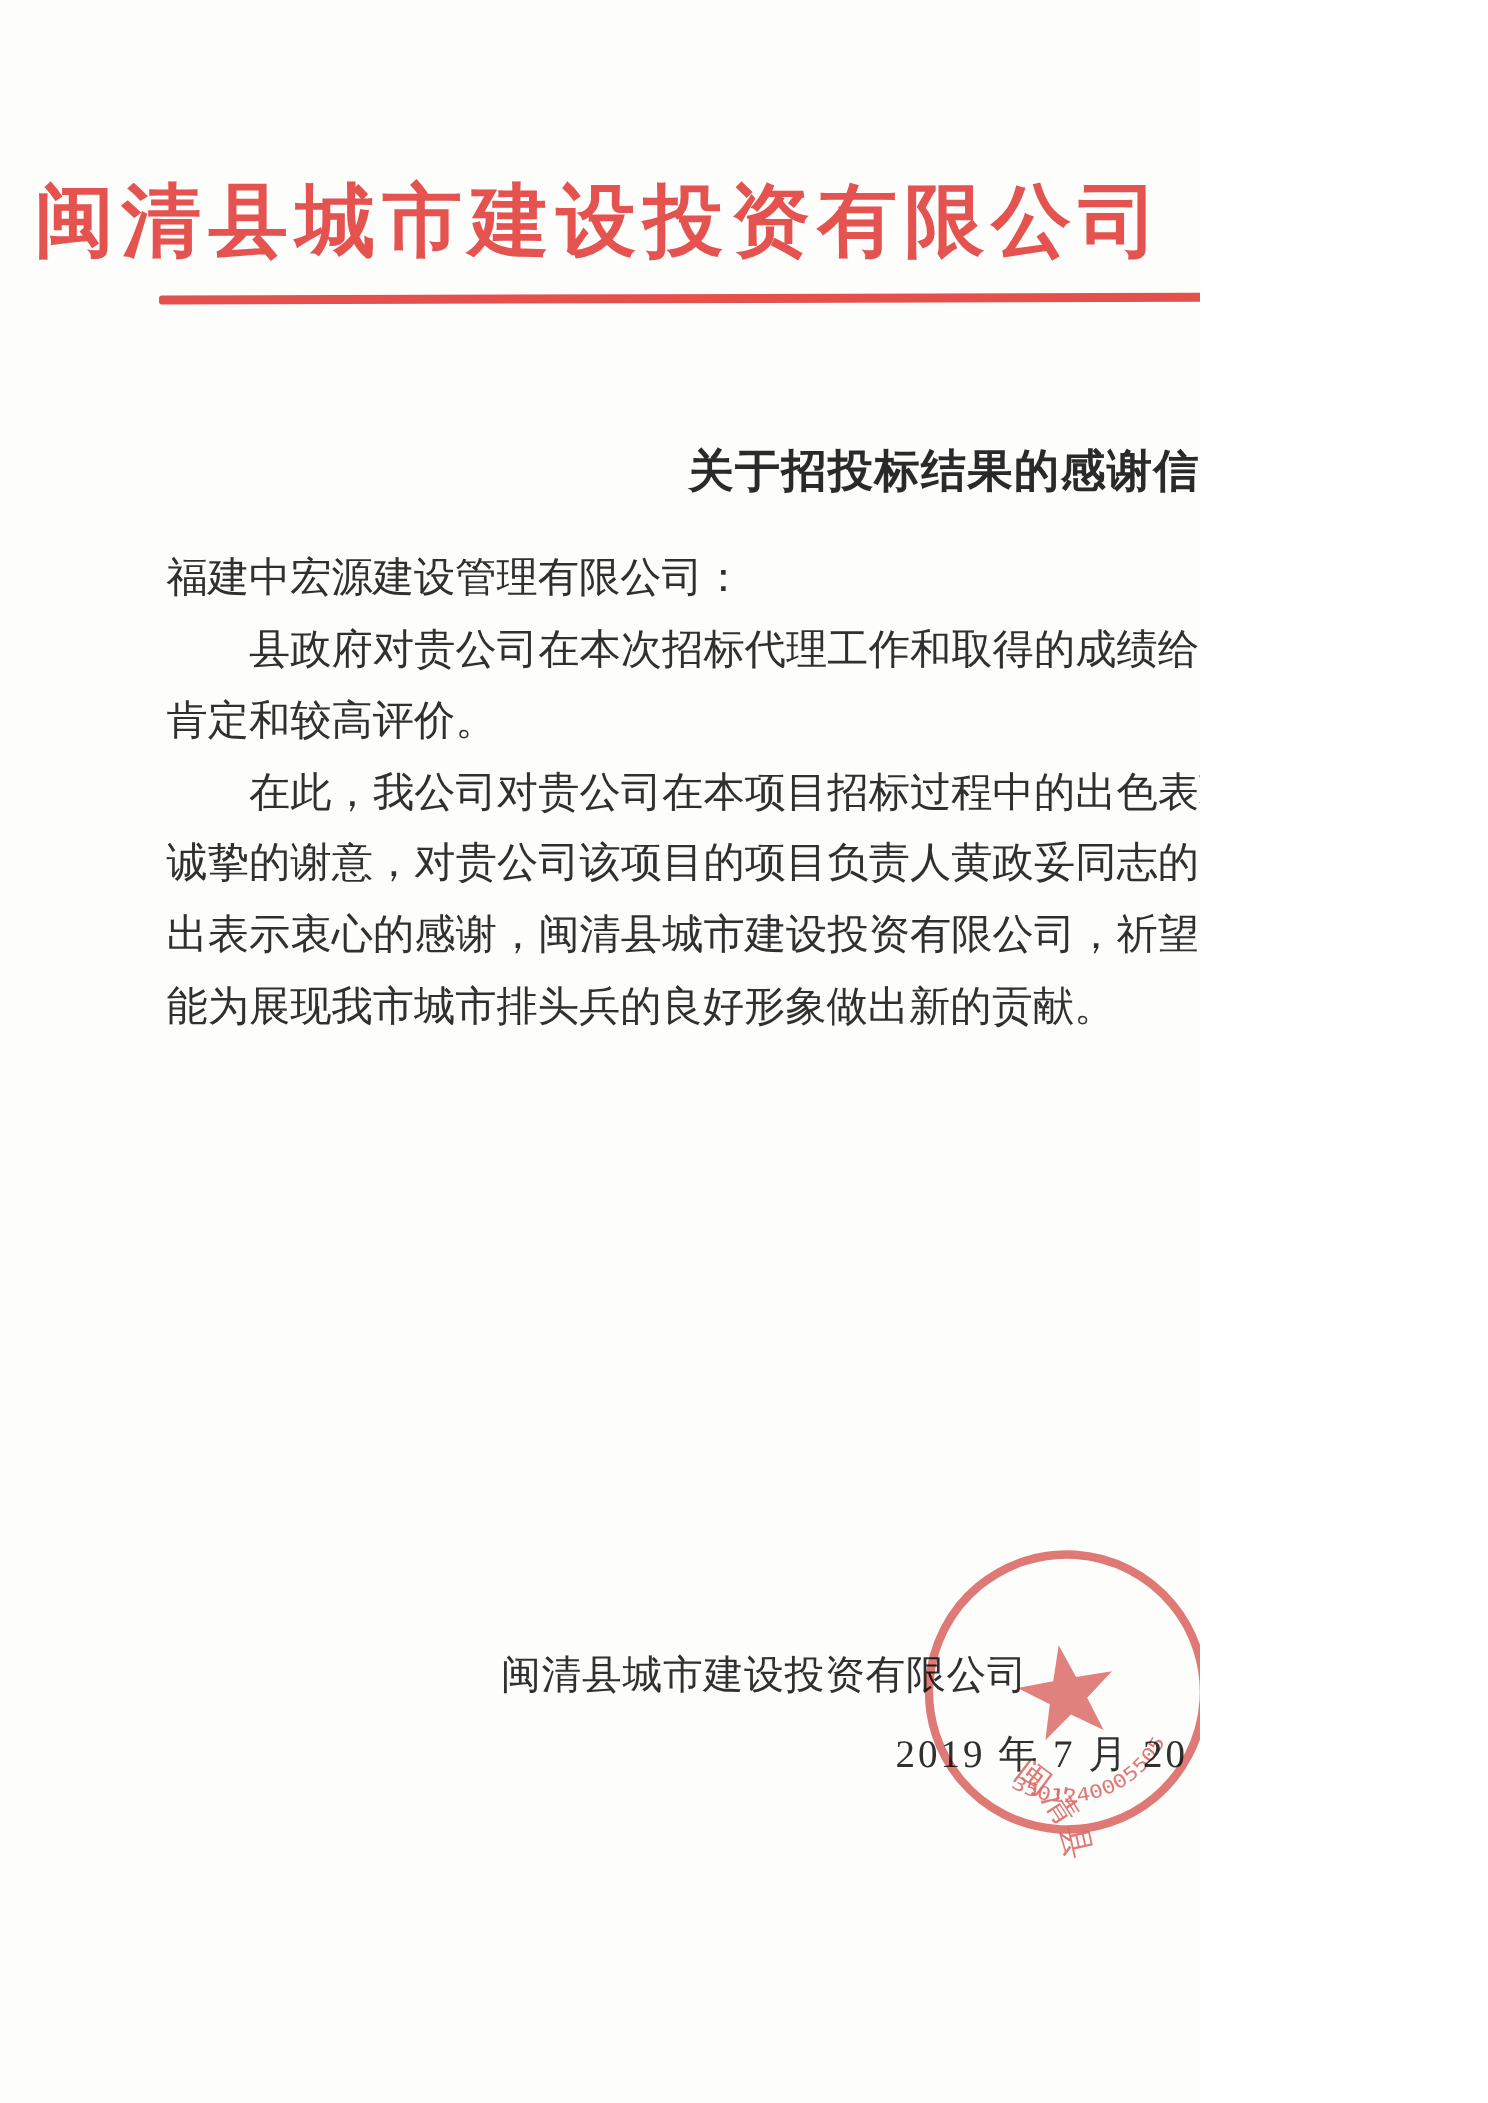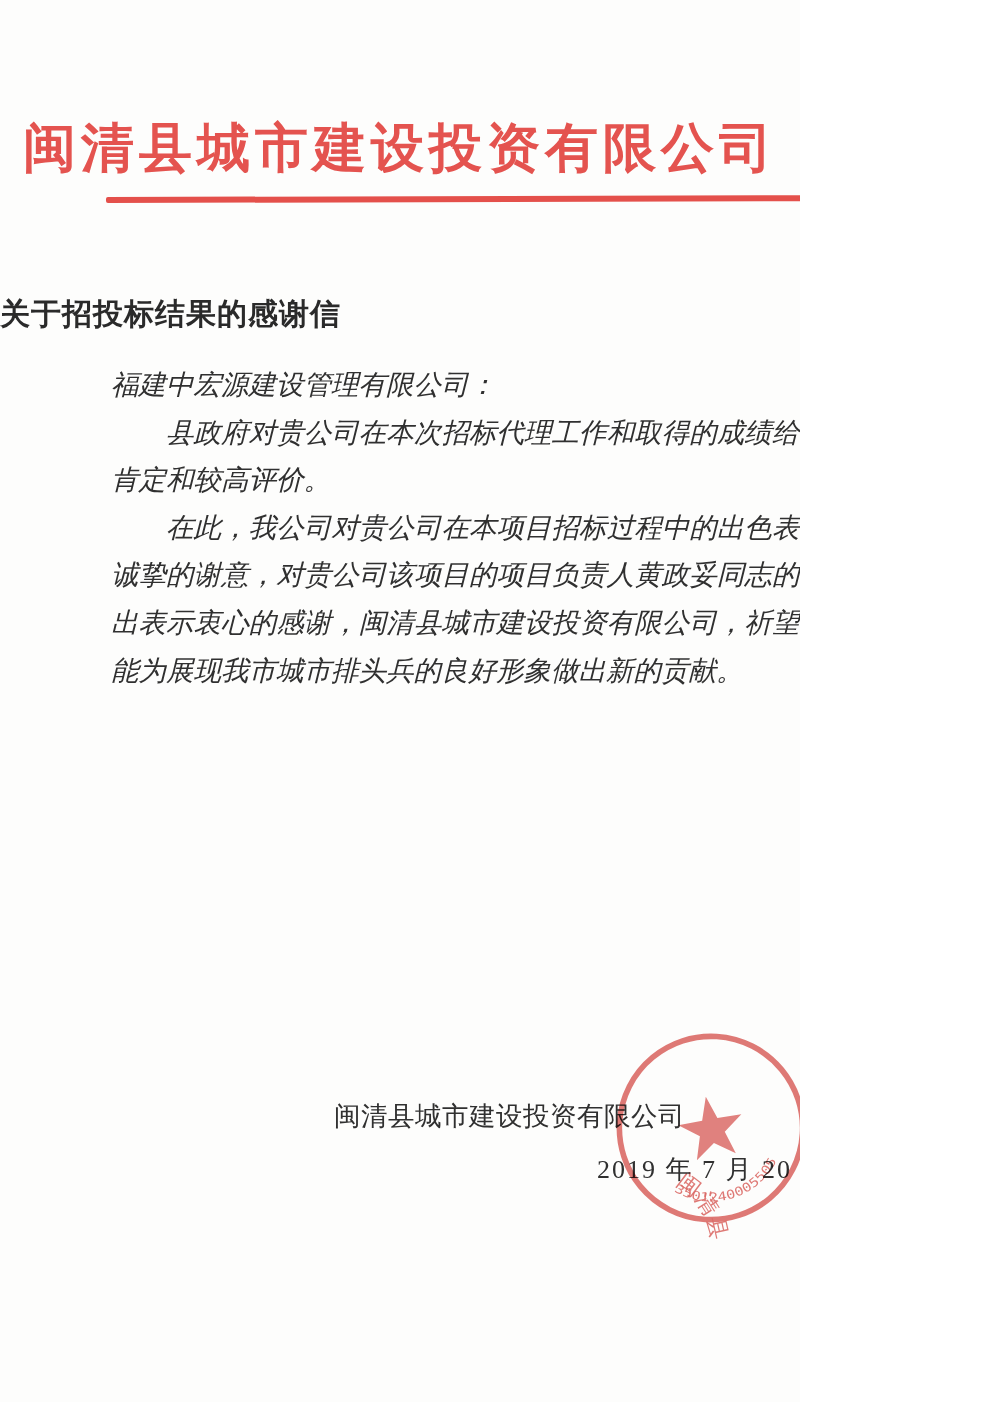--- a/index.html
+++ b/index.html
@@ -31,37 +31,36 @@
     top: 196px; left: 106px;
     width: 776px; height: 6px;
     background: #e4504b;
     border-radius: 2px;
     transform: rotate(-0.15deg);
   }
   
   .doc-title {
     position: absolute;
     top: 294px; left: 0; right: 0;
-    text-align: left;
+    text-align: right;
     font-family: "Liberation Sans", "DejaVu Sans", sans-serif;
     font-weight: 700;
     font-size: 30px;
     letter-spacing: 1px;
     color: #2a2a2a;
   }
   
   .body-block {
     position: absolute;
     top: 361px; left: 111px;
     width: 771px;
     font-size: 27.5px;
     line-height: 47.6px;
     text-align: justify;
     color: #303030;
-    font-style: italic;
   }
   .body-block p.indent { text-indent: 2em; }
   
   .sig-company {
     position: absolute;
     top: 1098px; right: 115px;
     font-size: 26.5px;
     letter-spacing: 0.5px;
     color: #303030;
     white-space: nowrap;

